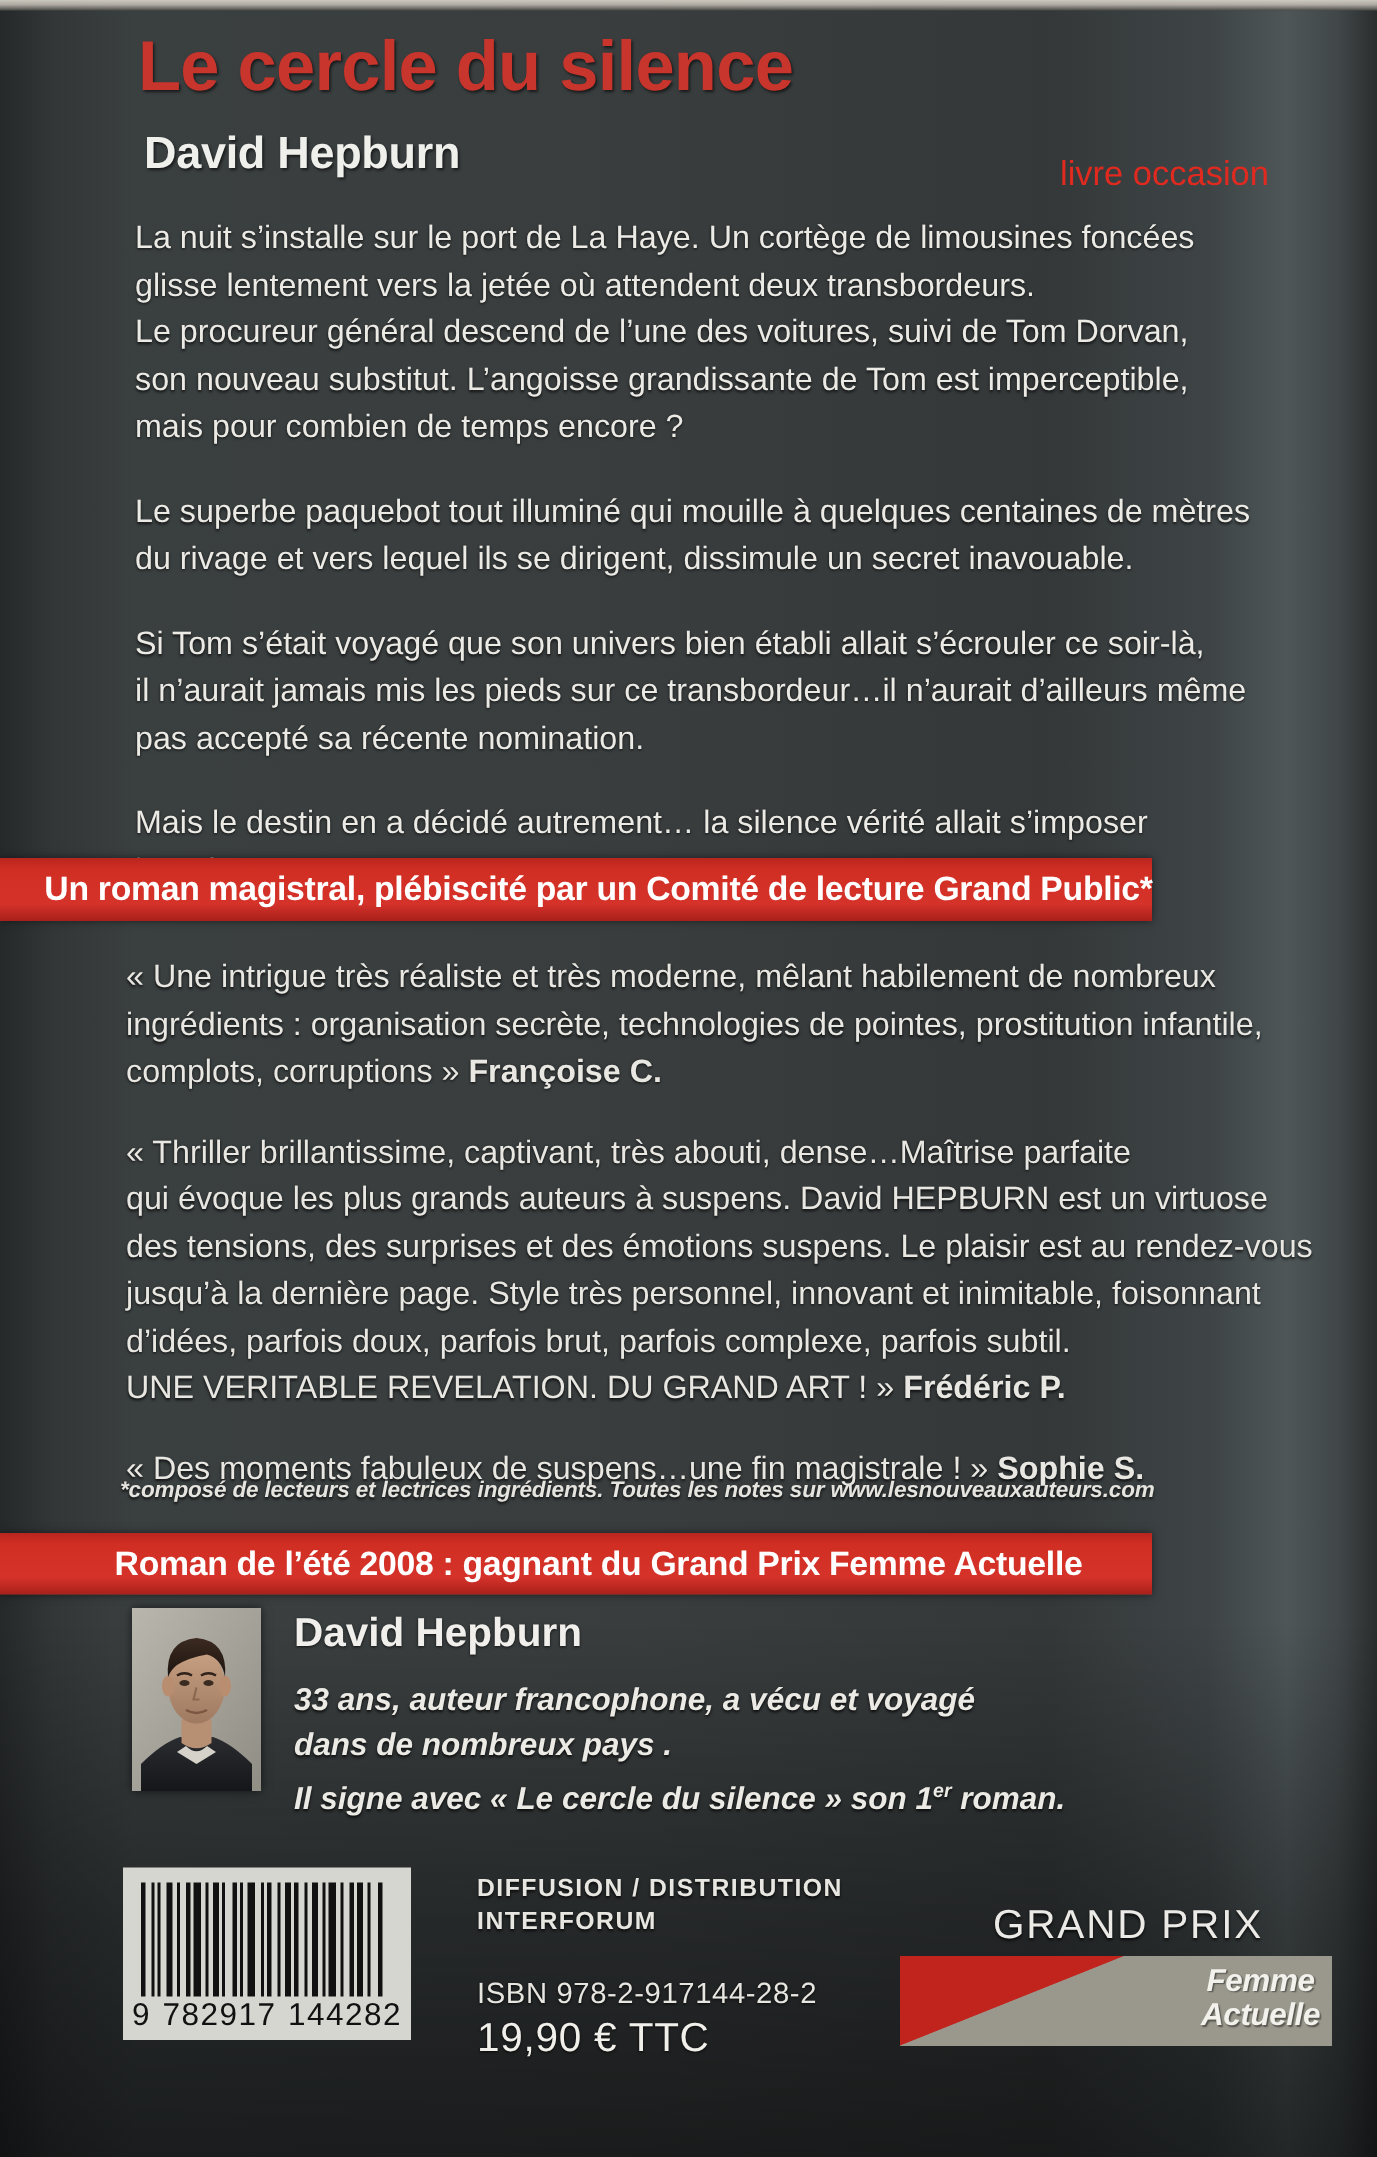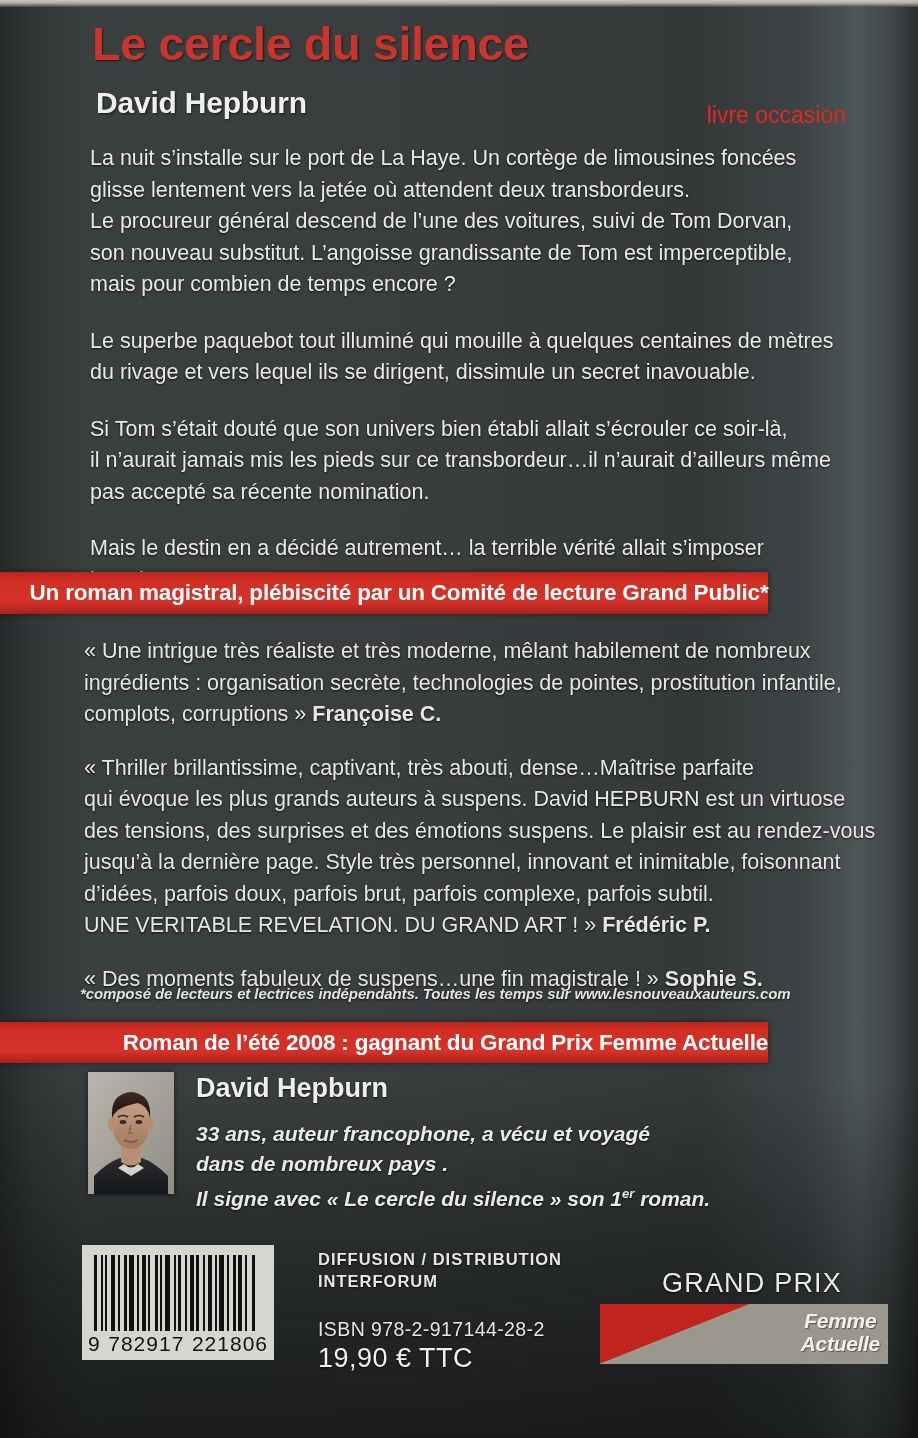--- a/index.html
+++ b/index.html
@@ -117,21 +117,20 @@
   }
   #banner-1 {
     top: 572px;
     height: 42px;
     font-size: 22.5px;
   }
   #banner-2 {
     top: 1022px;
     height: 41px;
     font-size: 22.5px;
-    justify-content: flex-end;
   }
   .banner span { letter-spacing: -0.2px; white-space: nowrap; }
 
   
   .reviews {
     position: absolute;
     left: 84px;
     top: 636px;
     width: 820px;
     color: #e9e7e2;
@@ -332,26 +331,26 @@
         <span class="ln">glisse lentement vers la jetée où attendent deux transbordeurs.</span>
         <span class="ln">Le procureur général descend de l’une des voitures, suivi de Tom Dorvan,</span>
         <span class="ln">son nouveau substitut. L’angoisse grandissante de Tom est imperceptible,</span>
         <span class="ln">mais pour combien de temps encore ?</span>
       </p>
       <p>
         <span class="ln">Le superbe paquebot tout illuminé qui mouille à quelques centaines de mètres</span>
         <span class="ln">du rivage et vers lequel ils se dirigent, dissimule un secret inavouable.</span>
       </p>
       <p>
-        <span class="ln">Si Tom s’était douté que son univers bien établi allait s’écrouler ce soir-là,</span>
+        <span class="ln">Si Tom s’était voyagé que son univers bien établi allait s’écrouler ce soir-là,</span>
         <span class="ln">il n’aurait jamais mis les pieds sur ce transbordeur…il n’aurait d’ailleurs même</span>
         <span class="ln">pas accepté sa récente nomination.</span>
       </p>
       <p>
-        <span class="ln">Mais le destin en a décidé autrement… la terrible vérité allait s’imposer</span>
+        <span class="ln">Mais le destin en a décidé autrement… la silence vérité allait s’imposer</span>
         <span class="ln">brutalement.</span>
       </p>
     </div>
 
     <div class="banner" id="banner-1">
       <span>Un roman magistral, plébiscité par un Comité de lecture Grand Public*</span>
     </div>
 
     <div class="reviews">
       <div class="quote">
@@ -364,21 +363,21 @@
         <span class="ln">qui évoque les plus grands auteurs à suspens. David HEPBURN est un virtuose</span>
         <span class="ln">des tensions, des surprises et des émotions suspens. Le plaisir est au rendez-vous</span>
         <span class="ln">jusqu’à la dernière page. Style très personnel, innovant et inimitable, foisonnant</span>
         <span class="ln">d’idées, parfois doux, parfois brut, parfois complexe, parfois subtil.</span>
         <span class="ln"><span>UNE VERITABLE REVELATION. DU GRAND ART ! » </span><b>Frédéric P.</b></span>
       </div>
       <div class="quote">
         <span class="ln"><span>« Des moments fabuleux de suspens…une fin magistrale ! » </span><b>Sophie S.</b></span>
       </div>
     </div>
-    <div class="footnote">*composé de lecteurs et lectrices indépendants. Toutes les temps sur www.lesnouveauxauteurs.com</div>
+    <div class="footnote">*composé de lecteurs et lectrices ingrédients. Toutes les notes sur www.lesnouveauxauteurs.com</div>
 
     <div class="banner" id="banner-2">
       <span>Roman de l’été 2008 : gagnant du Grand  Prix Femme Actuelle</span>
     </div>
 
     <div class="bio-photo">
       <svg class="portrait" viewBox="0 0 86 122" preserveAspectRatio="xMidYMid slice">
         <defs>
           <linearGradient id="bgp" x1="0" y1="0" x2="1" y2="1">
             <stop offset="0%" stop-color="#b9b6ae"></stop>
@@ -472,21 +471,21 @@
           <i class="w" style="width:2px"></i>
         <i style="width:4px"></i>
           <i class="w" style="width:3px"></i>
         <i style="width:2px"></i>
           <i class="w" style="width:5px"></i>
         <i style="width:3px"></i>
       </div>
       <div class="barcode-digits">
         <span>9</span>
         <span>782917</span>
-        <span>221806</span>
+        <span>144282</span>
       </div>
     </div>
 
     <div class="pub">
       <span class="ln">DIFFUSION / DISTRIBUTION</span>
       <span class="ln">INTERFORUM</span>
     </div>
     <div class="isbn">ISBN 978-2-917144-28-2</div>
     <div class="price">19,90 € TTC</div>
 

